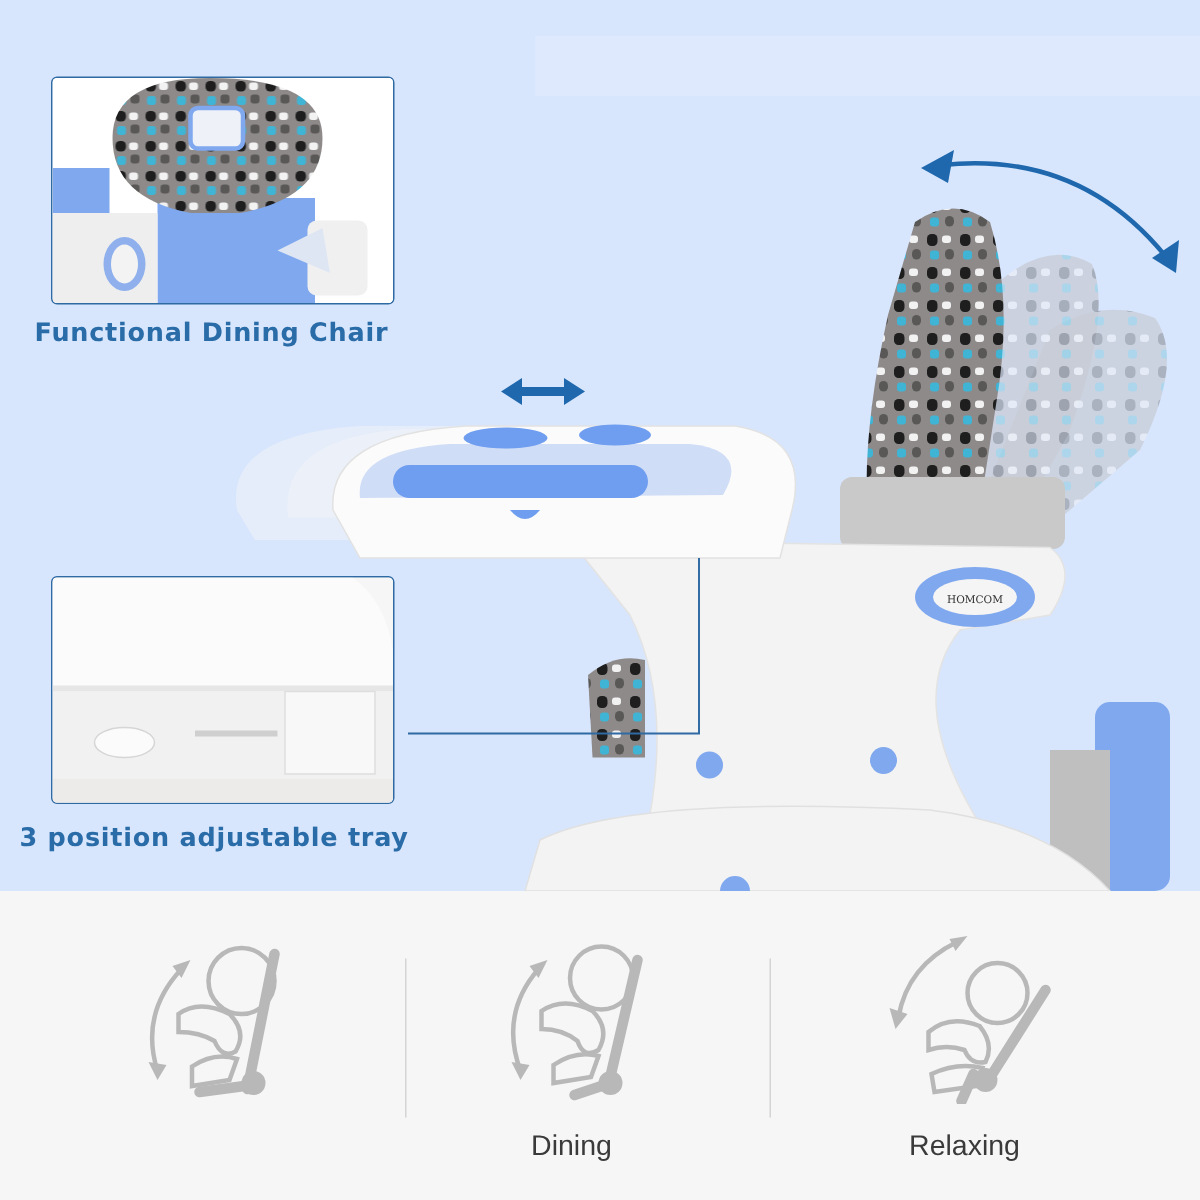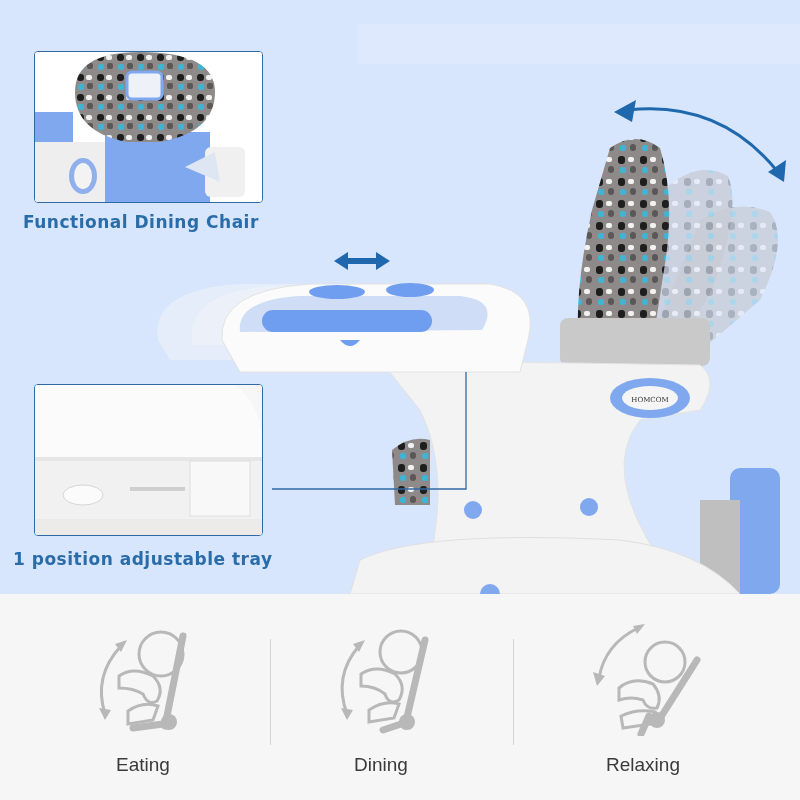--- a/index.html
+++ b/index.html
@@ -117,39 +117,38 @@
       <rect width="229" height="152" fill="#f6f6f6"></rect>
       <path d="M0 0 L200 0 Q229 20 229 75 L0 75 Z" fill="#fbfbfb"></path>
       <rect x="0" y="72" width="229" height="4" fill="#e6e6e6"></rect>
       <rect x="0" y="76" width="229" height="58" fill="#f1f1f1"></rect>
       <rect x="155" y="76" width="60" height="55" fill="#f8f8f8" stroke="#dedede"></rect>
       <rect x="95" y="102" width="55" height="4" fill="#cfcfcf"></rect>
       <ellipse cx="48" cy="110" rx="20" ry="10" fill="#fbfbfb" stroke="#d6d6d6"></ellipse>
       <rect x="0" y="134" width="229" height="18" fill="#ecebea"></rect>
     </svg>
   </div>
-  <div class="caption" style="left:13px;top:549px;font-size:17px;">1 position adjustable tray</div>
+  <div class="caption" style="left:13px;top:549px;font-size:17px;">3 position adjustable tray</div>
 </div>
 
 <div class="bottom">
   <div class="mode" style="left:10px;">
     <svg width="120" height="120" viewBox="0 0 120 120">
       <g fill="none" stroke="#b8b8b8" stroke-width="3">
         <path d="M38 30 Q10 60 22 98"></path>
         <circle cx="78" cy="38" r="22"></circle>
         <path d="M36 60 Q50 50 70 60 Q82 72 74 85 Q65 90 60 78 Q50 72 36 72 Z"></path>
         <path d="M45 95 Q60 85 75 90 L70 104 L45 108 Z"></path>
       </g>
       <line x1="100" y1="20" x2="82" y2="110" stroke="#b8b8b8" stroke-width="7" stroke-linecap="round"></line>
       <line x1="50" y1="112" x2="80" y2="108" stroke="#b8b8b8" stroke-width="7" stroke-linecap="round"></line>
       <circle cx="86" cy="106" r="8" fill="#b8b8b8"></circle>
       <polygon points="44,24 32,28 38,36" fill="#b8b8b8"></polygon>
       <polygon points="22,104 16,92 28,94" fill="#b8b8b8"></polygon>
     </svg>
-    <div class="mode-label">Eating</div>
   </div>
   <div class="divider" style="left:270px;"></div>
   <div class="mode" style="left:248px;">
     <svg width="120" height="120" viewBox="0 0 120 120">
       <g fill="none" stroke="#b8b8b8" stroke-width="3">
         <path d="M38 30 Q12 60 26 98"></path>
         <circle cx="80" cy="36" r="21"></circle>
         <path d="M40 58 Q55 48 74 58 Q86 70 78 84 Q68 90 64 78 Q54 70 40 70 Z"></path>
         <path d="M48 94 Q63 84 78 88 L73 102 L48 106 Z"></path>
       </g>

